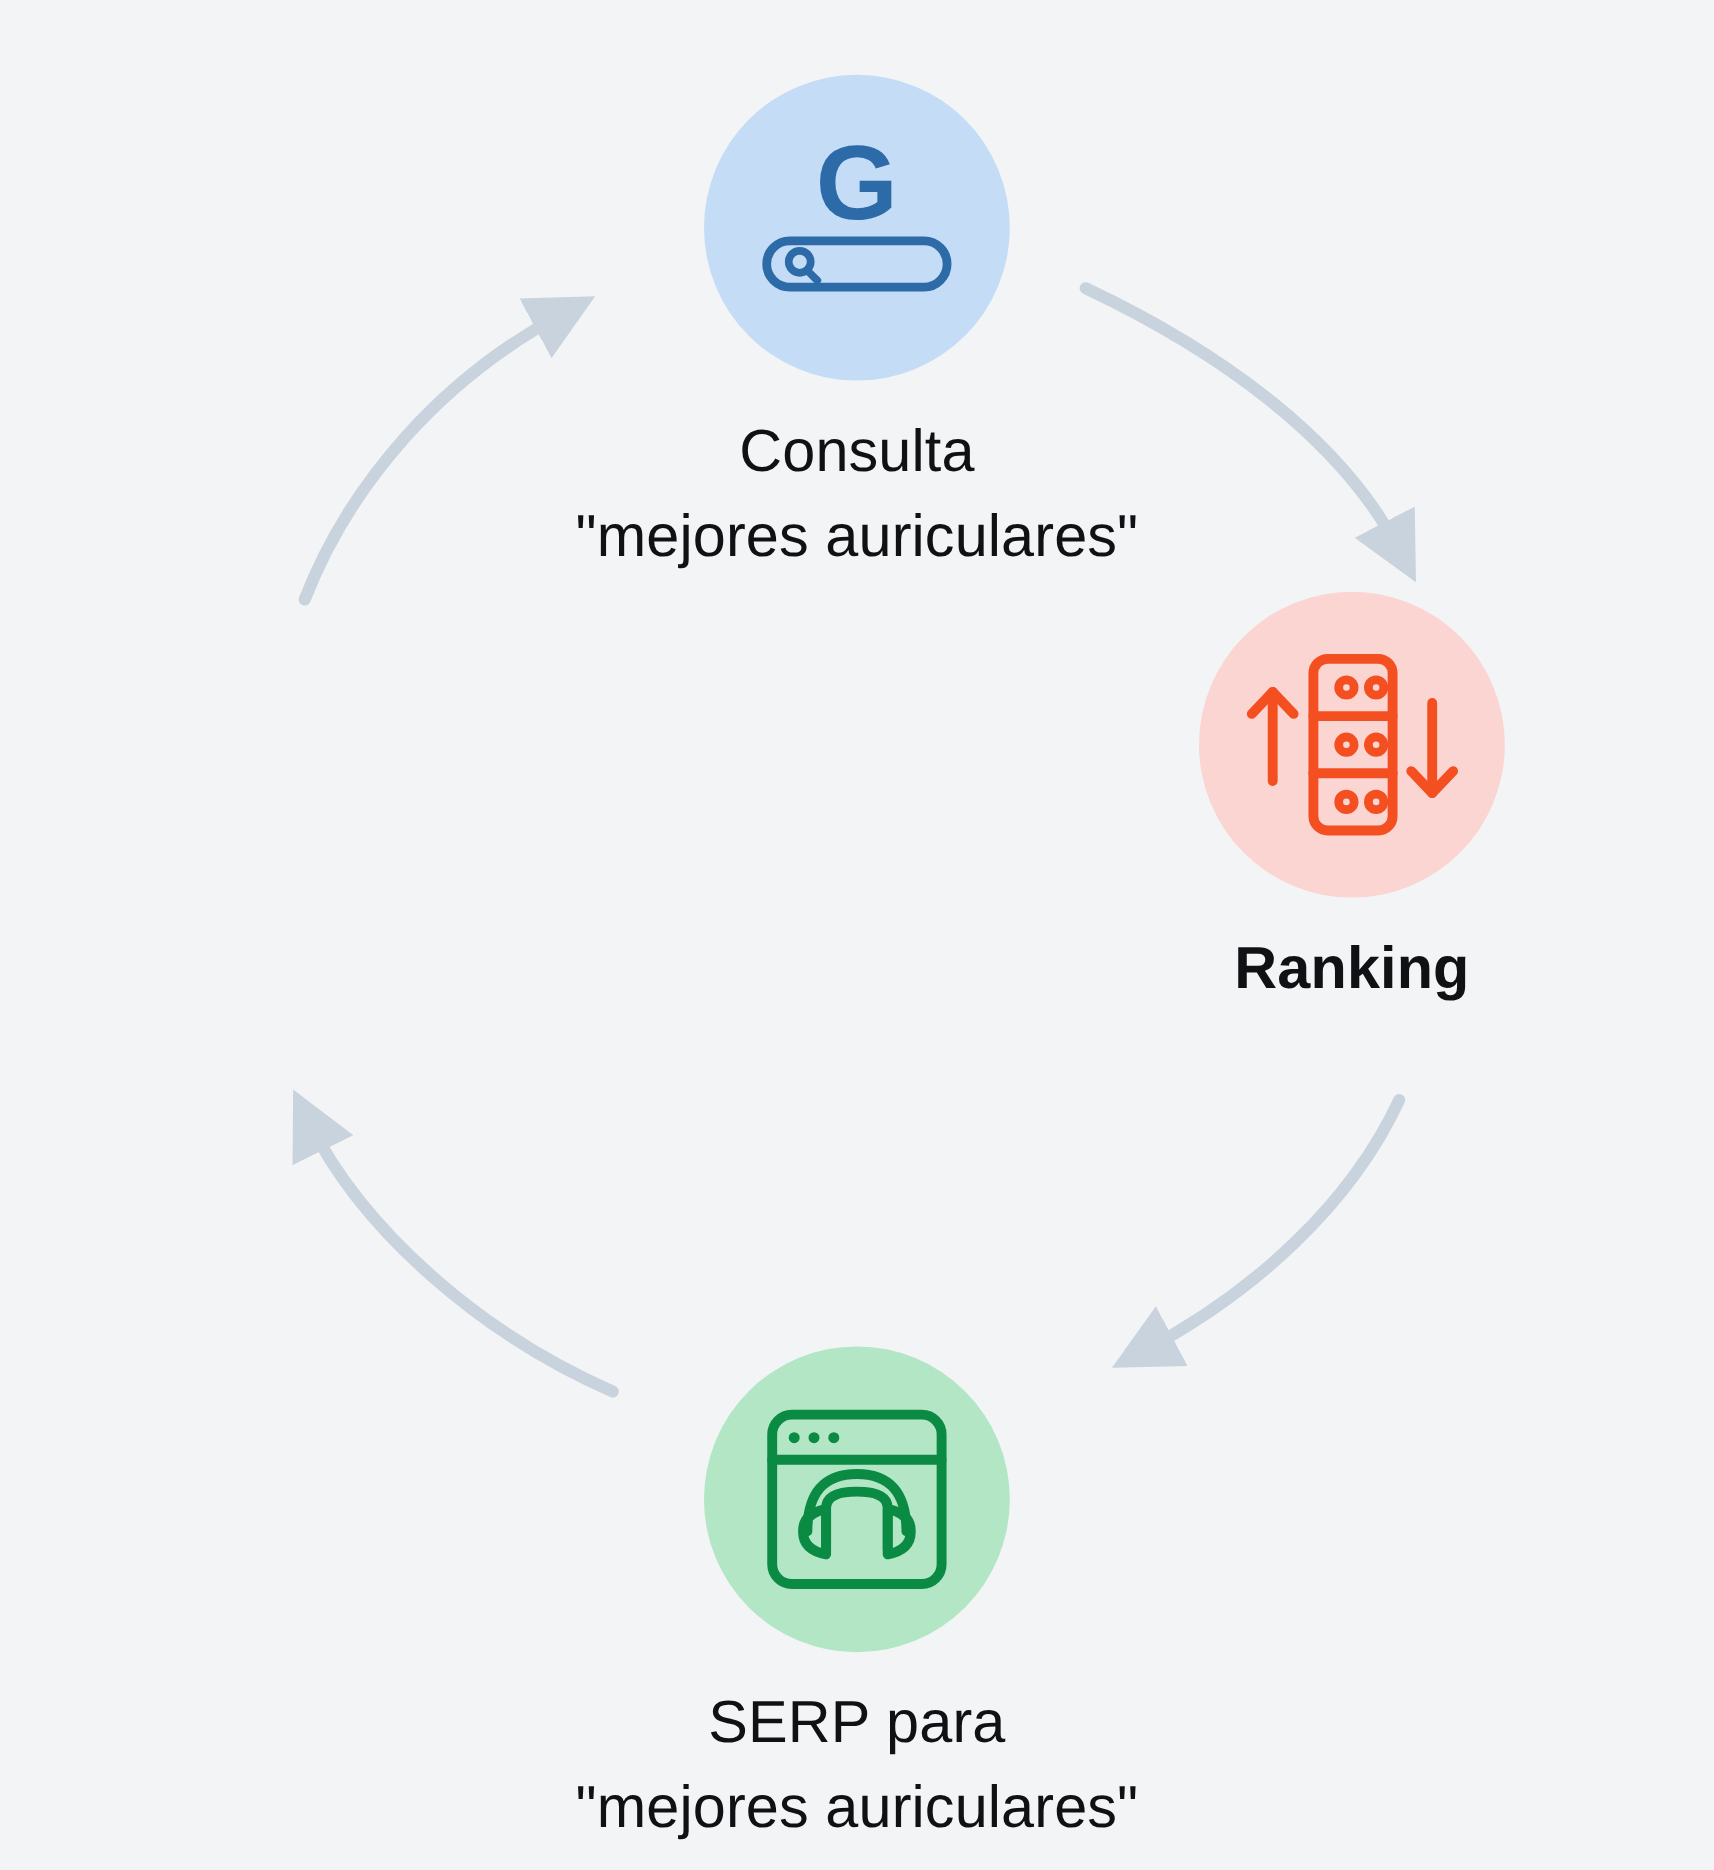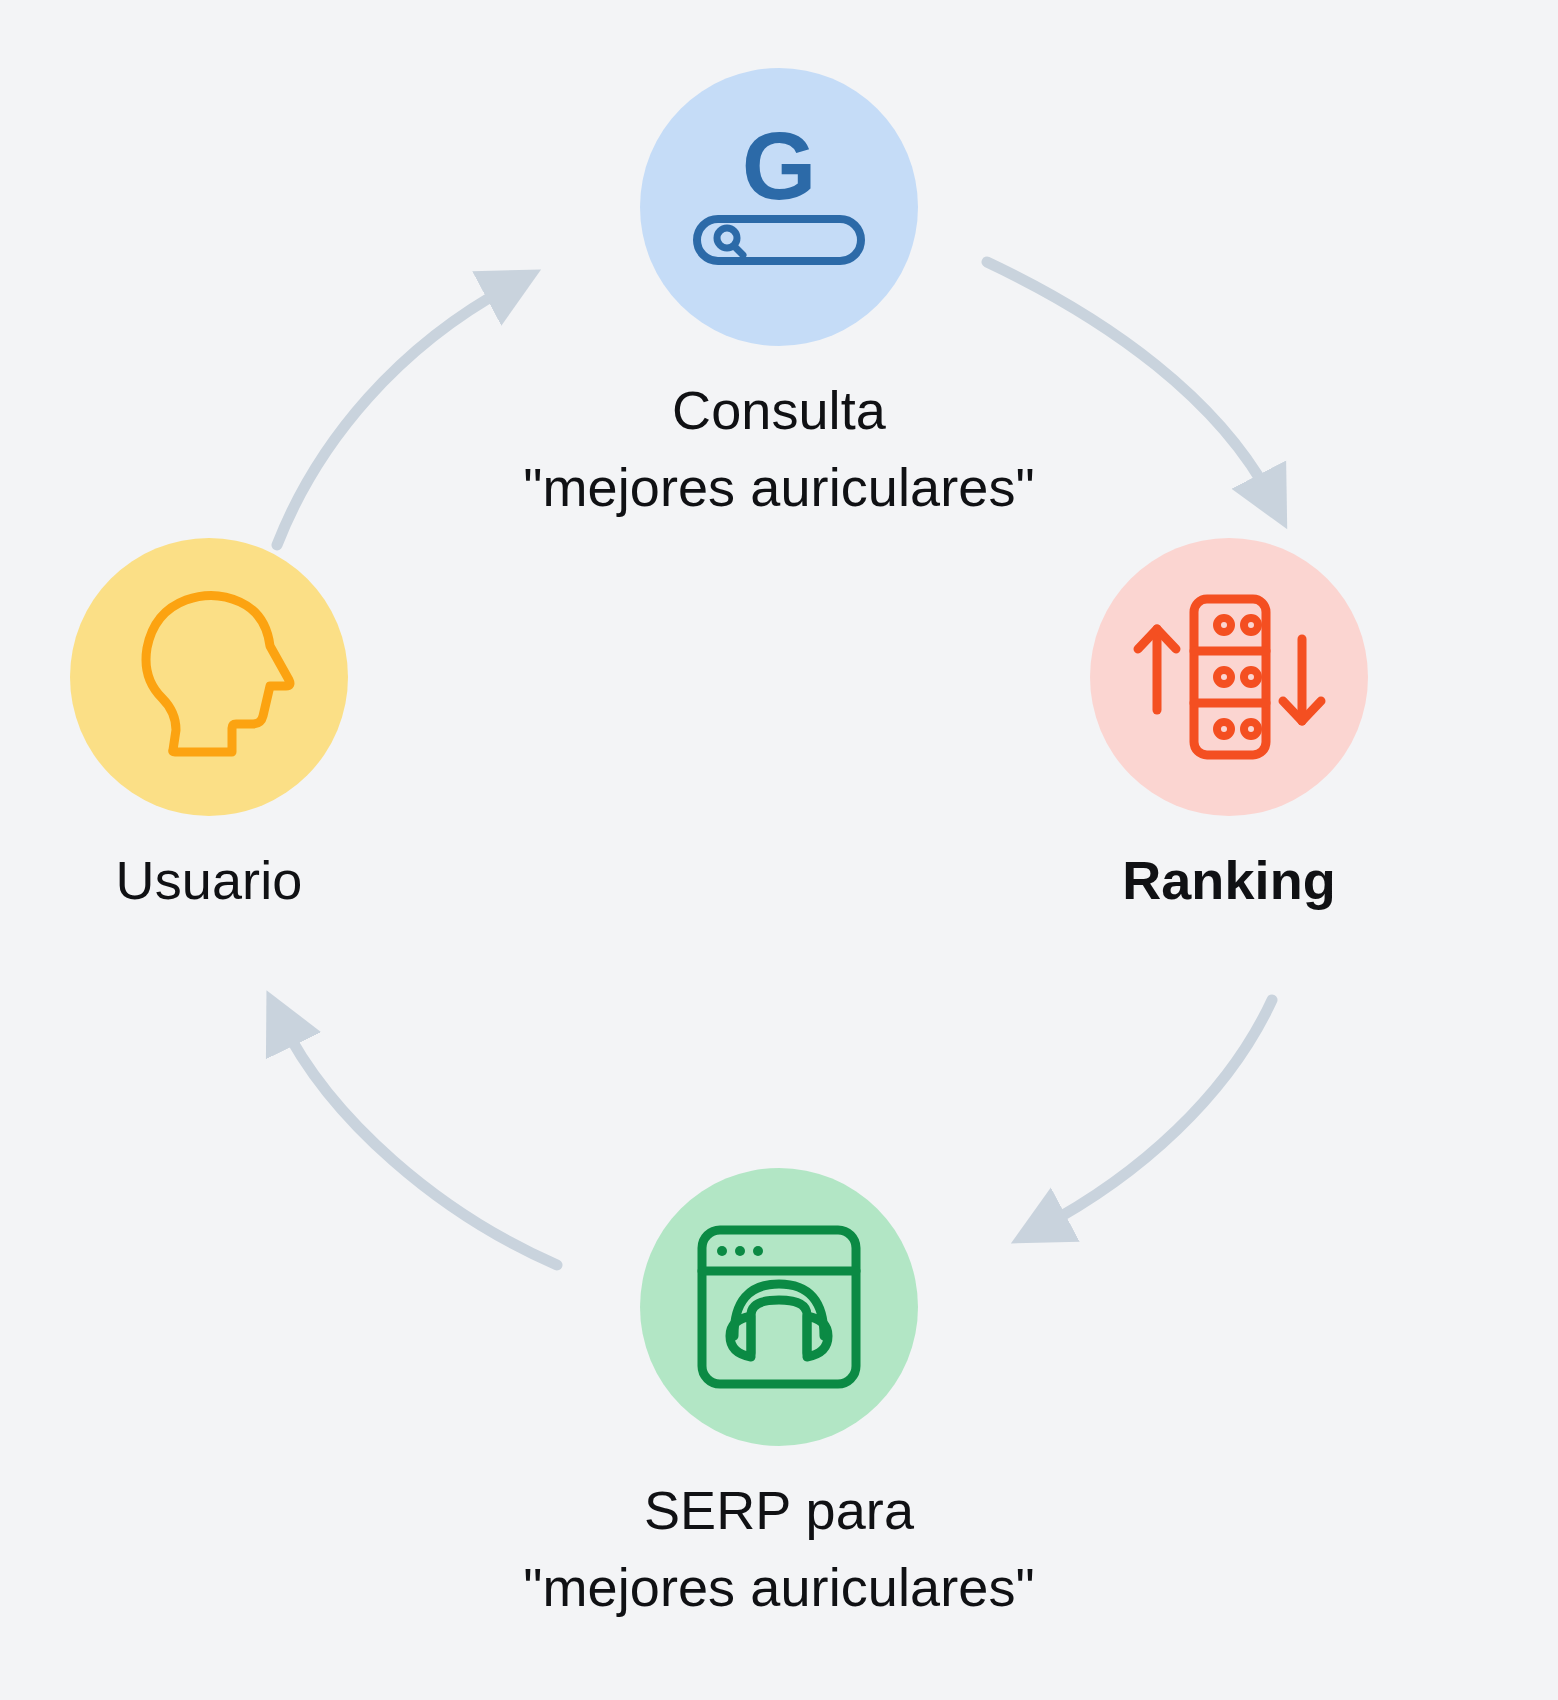--- a/index.html
+++ b/index.html
@@ -52,21 +52,21 @@
   
   #node-consulta { left: 579px; top: 68px; width: 400px; }
   #node-consulta .disc { width: 278px; height: 278px; background: #c5dcf7; }
 
   #node-ranking  { left: 1089px; top: 538px; width: 280px; font-weight: bold; }
   #node-ranking .disc { width: 278px; height: 278px; background: #fbd5d1; }
 
   #node-usuario  { left: 69px; top: 538px; width: 280px; }
   #node-usuario .disc { width: 278px; height: 278px; background: #fbdf86; }
 
-  #node-serp     { left: 579px; top: 1168px; width: 400px; }
+  #node-serp     { left: 579px; top: 1224px; width: 400px; }
   #node-serp .disc { width: 278px; height: 278px; background: #b2e6c5; }
 
   .node-inner { display:flex; flex-direction:column; align-items:center; width:100%; }
 </style>
 </head>
 <body>
 
 <div id="stage">
 
   <svg id="arrows" viewBox="0 0 1558 1700">
@@ -132,35 +132,20 @@
             <circle cx="127" cy="152" r="7"></circle>
           </g>
         </svg>
       </div>
       <div class="node-label">
         <span>Ranking</span>
       </div>
     </div>
   </div>
 
-  <div class="node" id="node-usuario">
-    <div class="node-inner">
-      <div class="disc">
-        <svg width="190" height="190" viewBox="0 0 190 190">
-          <path d="M118,170 L118,146 Q118,142 122,142 L139,142 Q147,142 149,134
-                   L156,104 L172,104 Q178,104 175,98 L156,64
-                   Q152,32 126,20 Q100,8 72,18 Q40,30 33,66
-                   Q28,96 48,116 Q62,130 62,148 L59,168 Q58,170 61,170 Z" fill="none" stroke="#fca311" stroke-width="9" stroke-linecap="round" stroke-linejoin="round"></path>
-        </svg>
-      </div>
-      <div class="node-label">
-        <span>Usuario</span>
-      </div>
-    </div>
-  </div>
 
   <div class="node" id="node-serp">
     <div class="node-inner">
       <div class="disc">
         <svg width="190" height="190" viewBox="0 0 190 190">
           <g stroke="#0b8a44" fill="none" stroke-width="9" stroke-linecap="round" stroke-linejoin="round">
             <rect x="18" y="18" width="154" height="154" rx="18" ry="18"></rect>
             <line x1="18" y1="59" x2="172" y2="59"></line>
 
             <path d="M50,124 Q50,72 95,72 Q140,72 140,124"></path>

